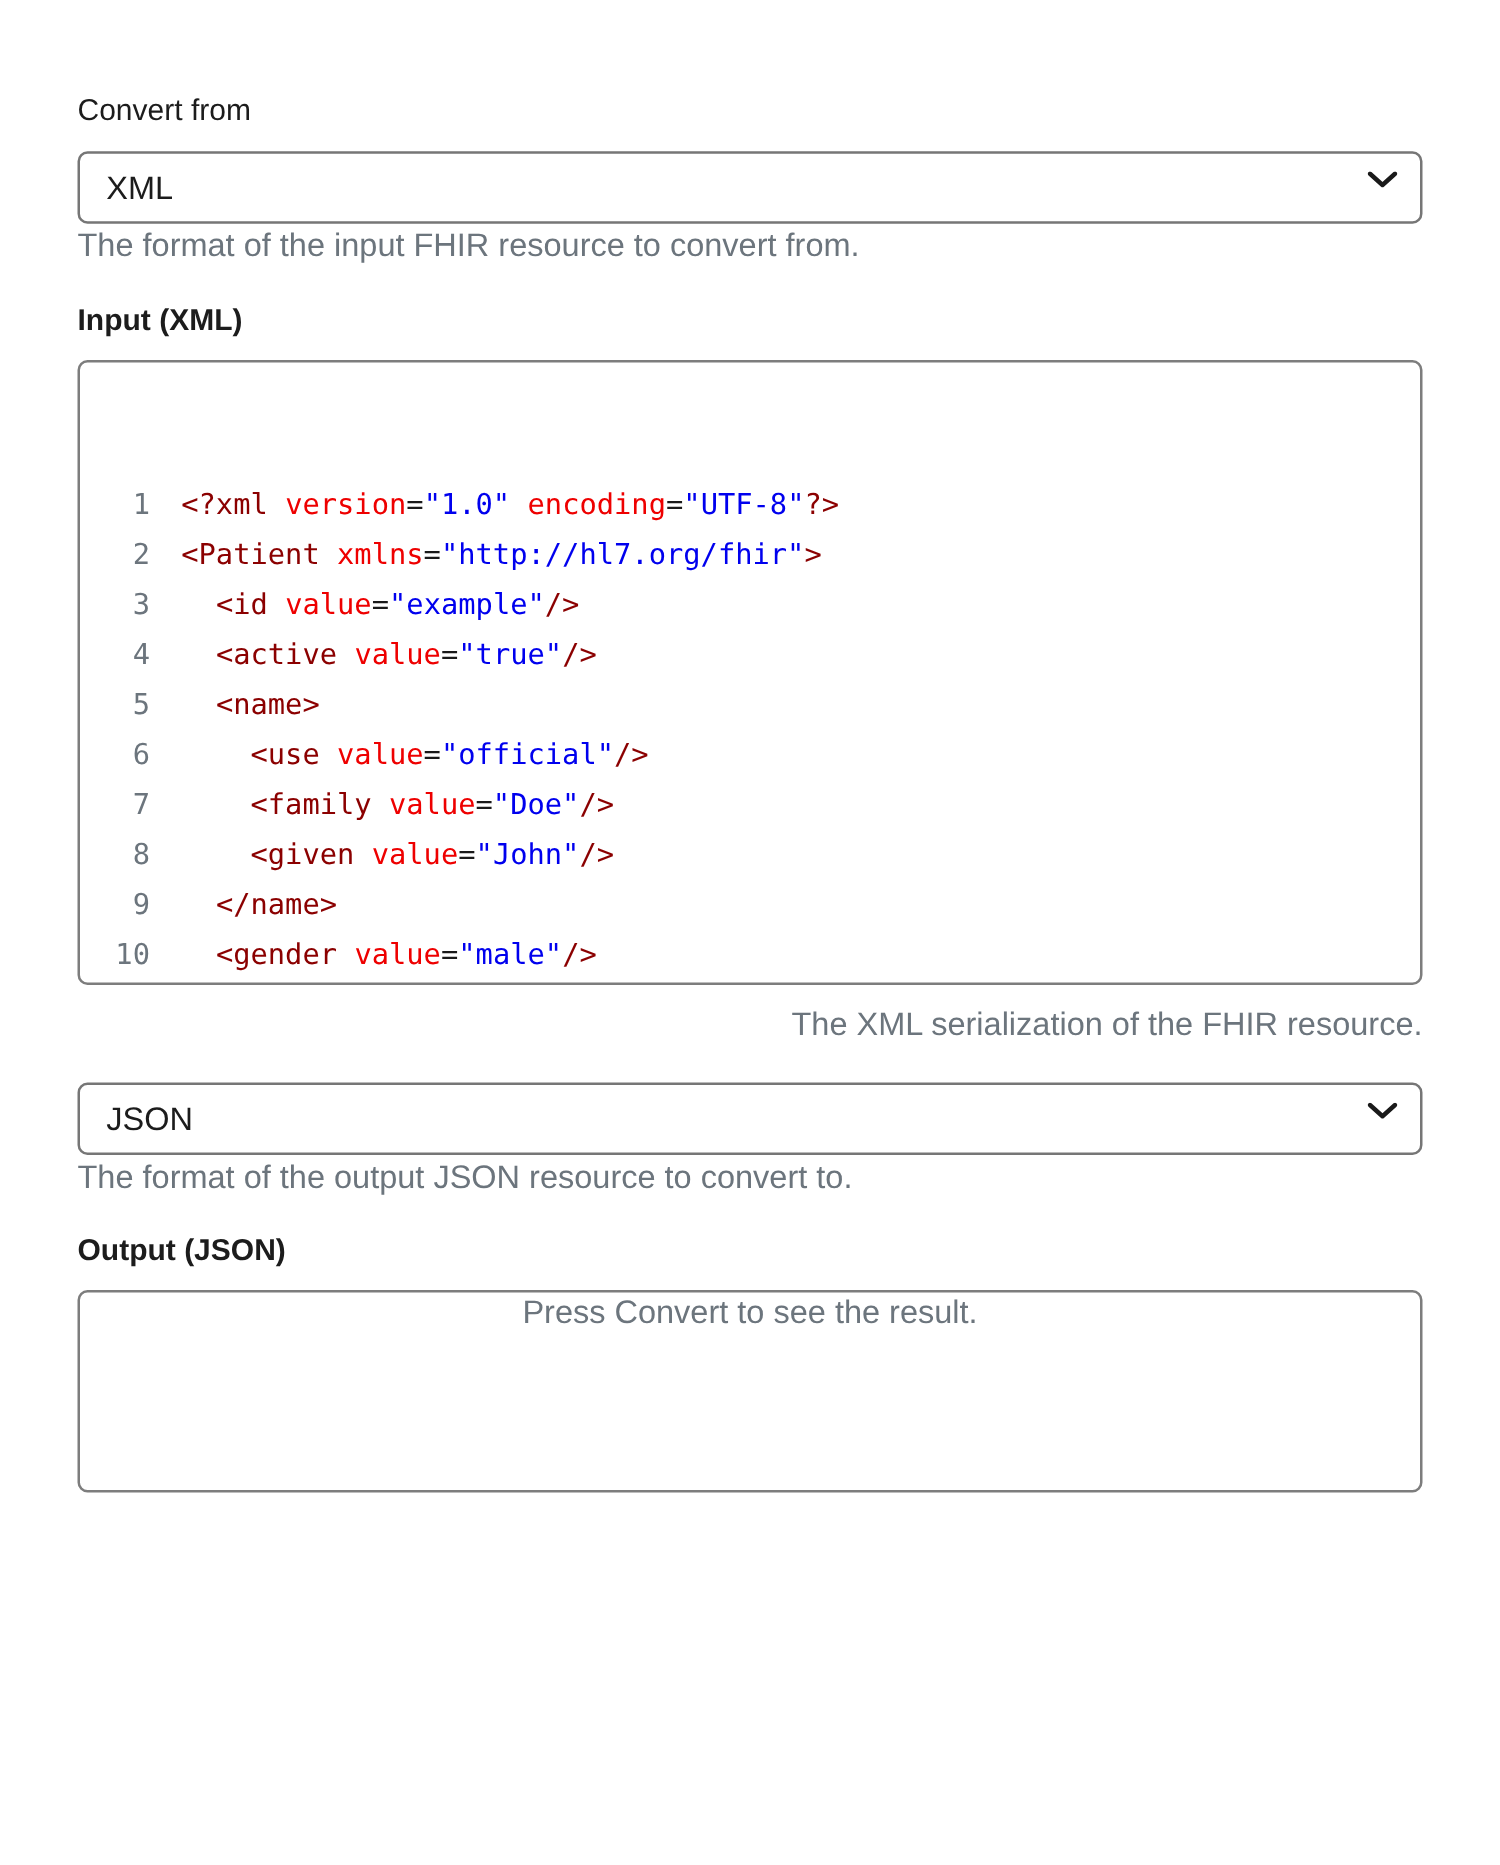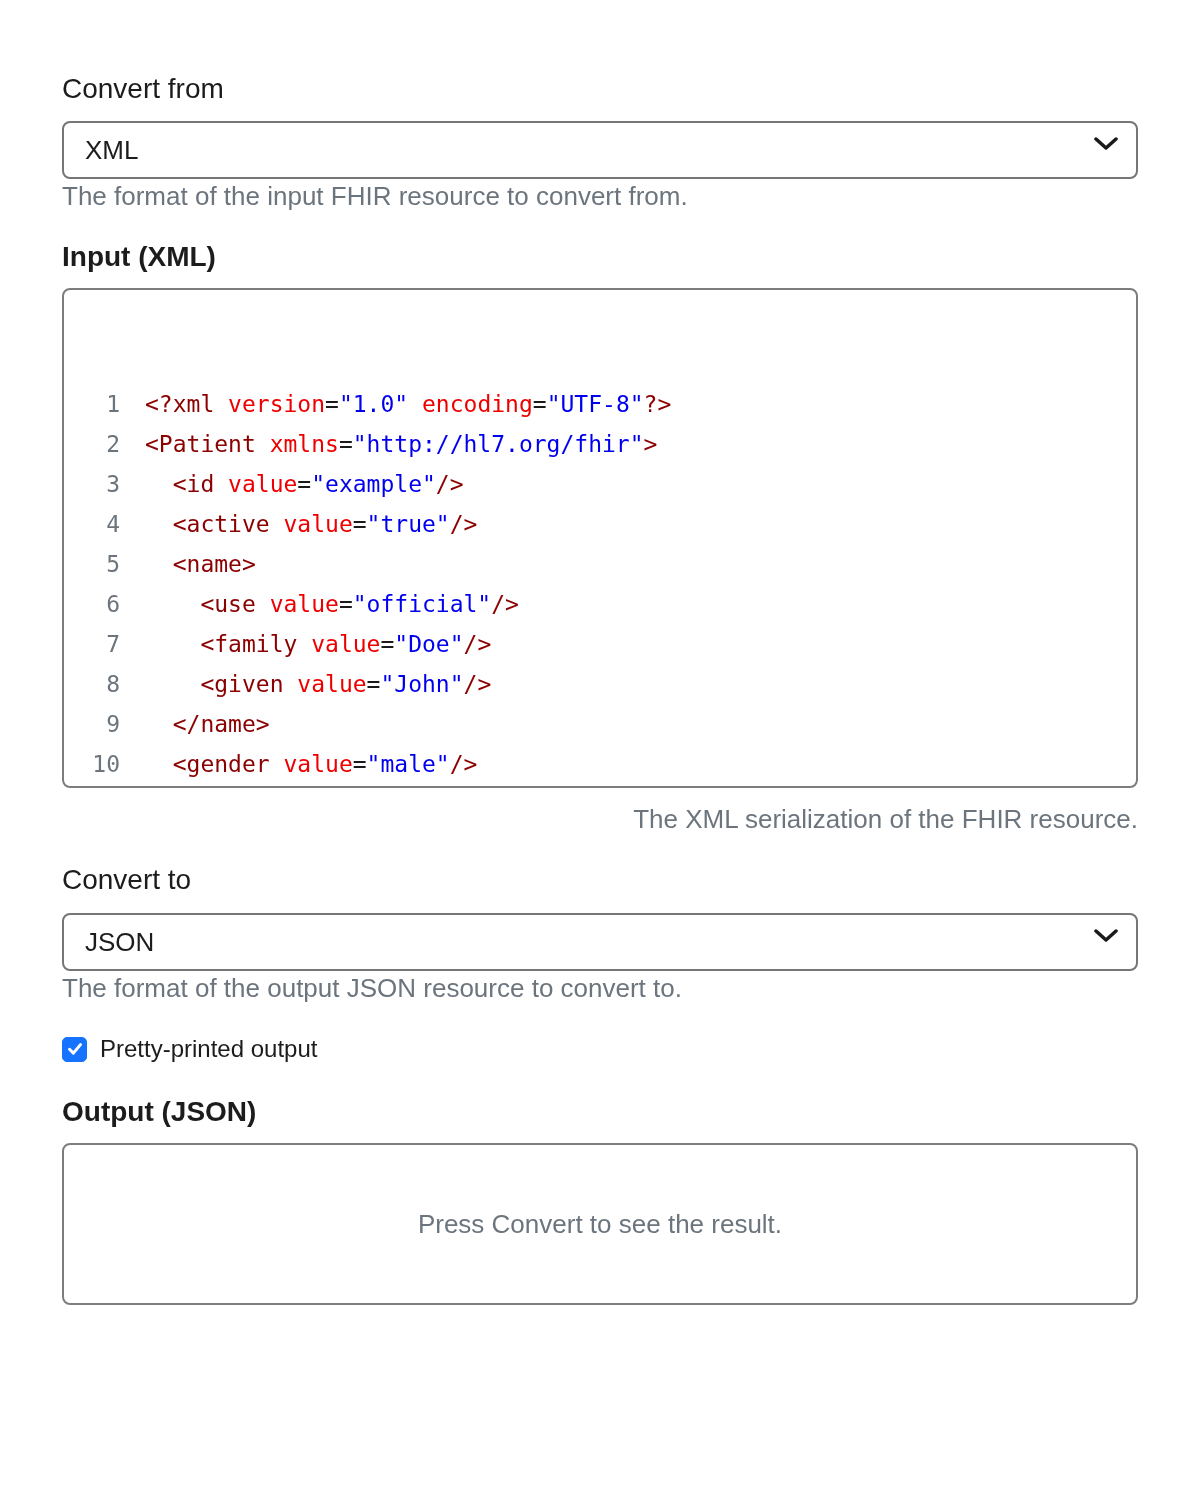--- a/index.html
+++ b/index.html
@@ -5,21 +5,21 @@
   * { box-sizing: border-box; }
   html, body { margin: 0; padding: 0; }
   body {
     width: 1200px; height: 1492px; background: #ffffff;
     font-family: "Liberation Sans", sans-serif; color: #1c1c1c;
     overflow: hidden;
   }
   .page { padding: 75px 62px 0 62px; width: 1200px; }
 
   .field-label {
-    font-size: 28px; line-height: 28px; margin: 0 0 18px 0;
+    font-size: 24px; line-height: 28px; margin: 0 0 18px 0;
     color: #1c1c1c; font-weight: 400;
   }
 
   .select-wrap { position: relative; height: 46px; margin-bottom: 16px; }
   .select-wrap select {
     -webkit-appearance: none; appearance: none;
     width: 100%; height: 58px; background: #ffffff;
     border: 2px solid #767676; border-radius: 8px;
     padding: 0 60px 0 21px; font-size: 26px; color: #1c1c1c;
     font-family: "Liberation Sans", sans-serif;
@@ -60,21 +60,21 @@
 
   .btn-row { display: flex; gap: 23px; margin: 0 0 33px 0; }
   .btn {
     height: 60px; background: #eeeeee; border: 2px solid #8c8c8c;
     border-radius: 6px; font-size: 24px; color: #111111;
     font-family: "Liberation Sans", sans-serif; padding: 0 37px; cursor: pointer;
   }
 
   .output-panel {
     width: 100%; height: 162px; border: 2px solid #7d7d7d; border-radius: 8px;
-    display: flex; align-items: center; justify-content: center;
+    display: flex; justify-content: center;
   }
   .output-placeholder { font-size: 26px; color: var(--muted, #6c757d); }
   .label-tight { margin-bottom: 17px; font-weight: bold; }
 </style>
 </head>
 <body>
 
 <div class="page">
 
   <p class="field-label">Convert from</p>
@@ -85,37 +85,28 @@
     </svg>
   </div>
   <p class="help-text">The format of the input FHIR resource to convert from.</p>
 
   <p class="field-label label-tight">Input (XML)</p>
   <div class="editor">
     <div><div class="code-line"><span class="ln">1</span><span class="cd"><span style="color: rgb(139, 0, 0);">&lt;?xml</span><span> </span><span style="color: rgb(238, 0, 0);">version</span><span style="color: rgb(26, 26, 26);">=</span><span style="color: rgb(0, 0, 238);">"1.0"</span><span> </span><span style="color: rgb(238, 0, 0);">encoding</span><span style="color: rgb(26, 26, 26);">=</span><span style="color: rgb(0, 0, 238);">"UTF-8"</span><span style="color: rgb(139, 0, 0);">?&gt;</span></span></div><div class="code-line"><span class="ln">2</span><span class="cd"><span style="color: rgb(139, 0, 0);">&lt;Patient</span><span> </span><span style="color: rgb(238, 0, 0);">xmlns</span><span style="color: rgb(26, 26, 26);">=</span><span style="color: rgb(0, 0, 238);">"http://hl7.org/fhir"</span><span style="color: rgb(139, 0, 0);">&gt;</span></span></div><div class="code-line"><span class="ln">3</span><span class="cd"><span>  </span><span style="color: rgb(139, 0, 0);">&lt;id</span><span> </span><span style="color: rgb(238, 0, 0);">value</span><span style="color: rgb(26, 26, 26);">=</span><span style="color: rgb(0, 0, 238);">"example"</span><span style="color: rgb(139, 0, 0);">/&gt;</span></span></div><div class="code-line"><span class="ln">4</span><span class="cd"><span>  </span><span style="color: rgb(139, 0, 0);">&lt;active</span><span> </span><span style="color: rgb(238, 0, 0);">value</span><span style="color: rgb(26, 26, 26);">=</span><span style="color: rgb(0, 0, 238);">"true"</span><span style="color: rgb(139, 0, 0);">/&gt;</span></span></div><div class="code-line"><span class="ln">5</span><span class="cd"><span>  </span><span style="color: rgb(139, 0, 0);">&lt;name&gt;</span></span></div><div class="code-line"><span class="ln">6</span><span class="cd"><span>    </span><span style="color: rgb(139, 0, 0);">&lt;use</span><span> </span><span style="color: rgb(238, 0, 0);">value</span><span style="color: rgb(26, 26, 26);">=</span><span style="color: rgb(0, 0, 238);">"official"</span><span style="color: rgb(139, 0, 0);">/&gt;</span></span></div><div class="code-line"><span class="ln">7</span><span class="cd"><span>    </span><span style="color: rgb(139, 0, 0);">&lt;family</span><span> </span><span style="color: rgb(238, 0, 0);">value</span><span style="color: rgb(26, 26, 26);">=</span><span style="color: rgb(0, 0, 238);">"Doe"</span><span style="color: rgb(139, 0, 0);">/&gt;</span></span></div><div class="code-line"><span class="ln">8</span><span class="cd"><span>    </span><span style="color: rgb(139, 0, 0);">&lt;given</span><span> </span><span style="color: rgb(238, 0, 0);">value</span><span style="color: rgb(26, 26, 26);">=</span><span style="color: rgb(0, 0, 238);">"John"</span><span style="color: rgb(139, 0, 0);">/&gt;</span></span></div><div class="code-line"><span class="ln">9</span><span class="cd"><span>  </span><span style="color: rgb(139, 0, 0);">&lt;/name&gt;</span></span></div><div class="code-line"><span class="ln">10</span><span class="cd"><span>  </span><span style="color: rgb(139, 0, 0);">&lt;gender</span><span> </span><span style="color: rgb(238, 0, 0);">value</span><span style="color: rgb(26, 26, 26);">=</span><span style="color: rgb(0, 0, 238);">"male"</span><span style="color: rgb(139, 0, 0);">/&gt;</span></span></div><div class="code-line"><span class="ln">11</span><span class="cd"></span></div></div>
   </div>
   <p class="help-text editor-help">The XML serialization of the FHIR resource.</p>
 
-  <p class="field-label" style="margin-bottom:19px">Convert to</p>
   <div class="select-wrap">
     <select><option>JSON</option></select>
     <svg class="chev" width="24" height="14" viewBox="0 0 24 14">
       <polyline points="2,2 12,11 22,2" fill="none" stroke="#1a1a1a" stroke-width="3.5" stroke-linecap="round" stroke-linejoin="round"></polyline>
     </svg>
   </div>
   <p class="help-text" style="margin-bottom:33px">The format of the output JSON resource to convert to.</p>
 
-  <div class="check-row">
-    <span class="checkbox">
-      <svg width="16" height="14" viewBox="0 0 14 12">
-        <polyline points="2.2,6.2 5.6,9.6 11.8,2.2" fill="none" stroke="#ffffff" stroke-width="2.6" stroke-linecap="round" stroke-linejoin="round"></polyline>
-      </svg>
-    </span>
-    <span class="check-label">Pretty-printed output</span>
-  </div>
 
 
   <p class="field-label label-tight">Output (JSON)</p>
   <div class="output-panel">
     <span class="output-placeholder">Press Convert to see the result.</span>
   </div>
 
 </div>
 
 </body></html>

